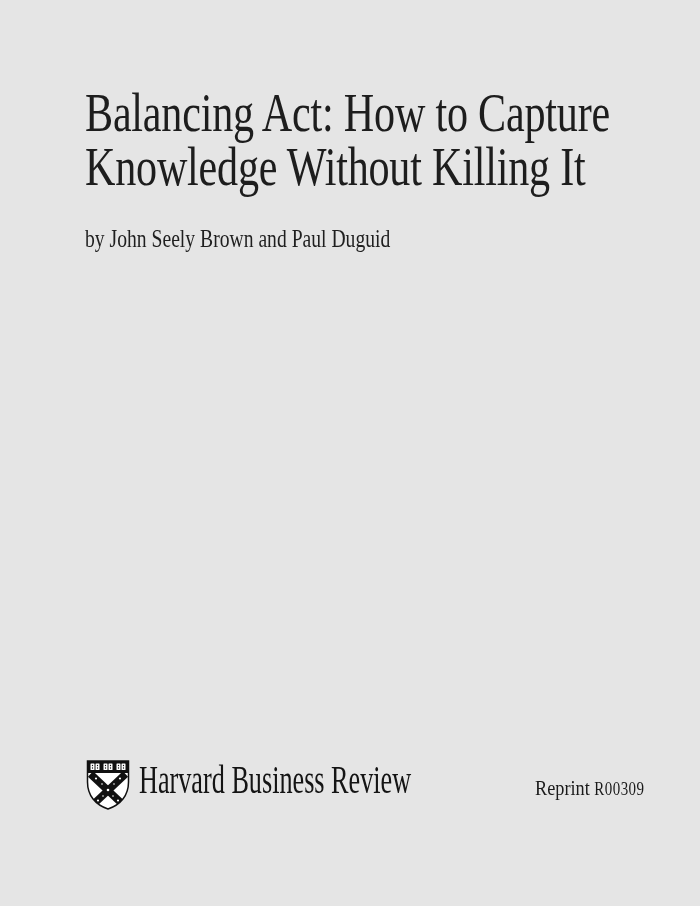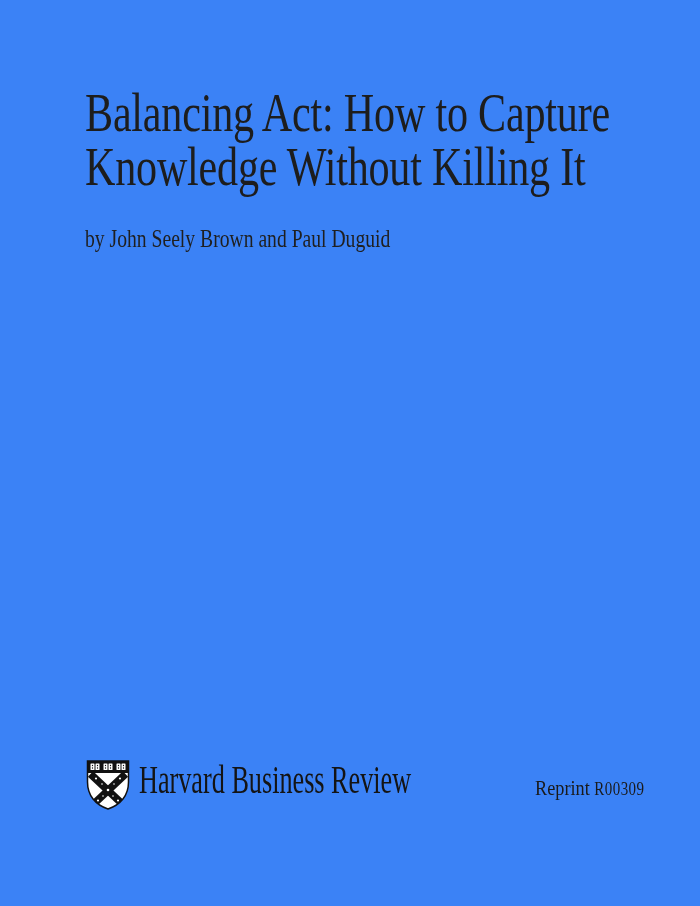--- a/index.html
+++ b/index.html
@@ -4,21 +4,21 @@
 <style>
   html, body {
     margin: 0;
     padding: 0;
     background: #ffffff;
   }
   .page {
     position: relative;
     width: 700px;
     height: 906px;
-    background: #3b82f6;
+    background: #e5e5e5;
     overflow: hidden;
     font-family: "Liberation Serif", "DejaVu Serif", serif;
     color: #1d1d1d;
   }
   .title {
     position: absolute;
     left: 85px;
     top: 86px;
     margin: 0;
     font-weight: 400;

